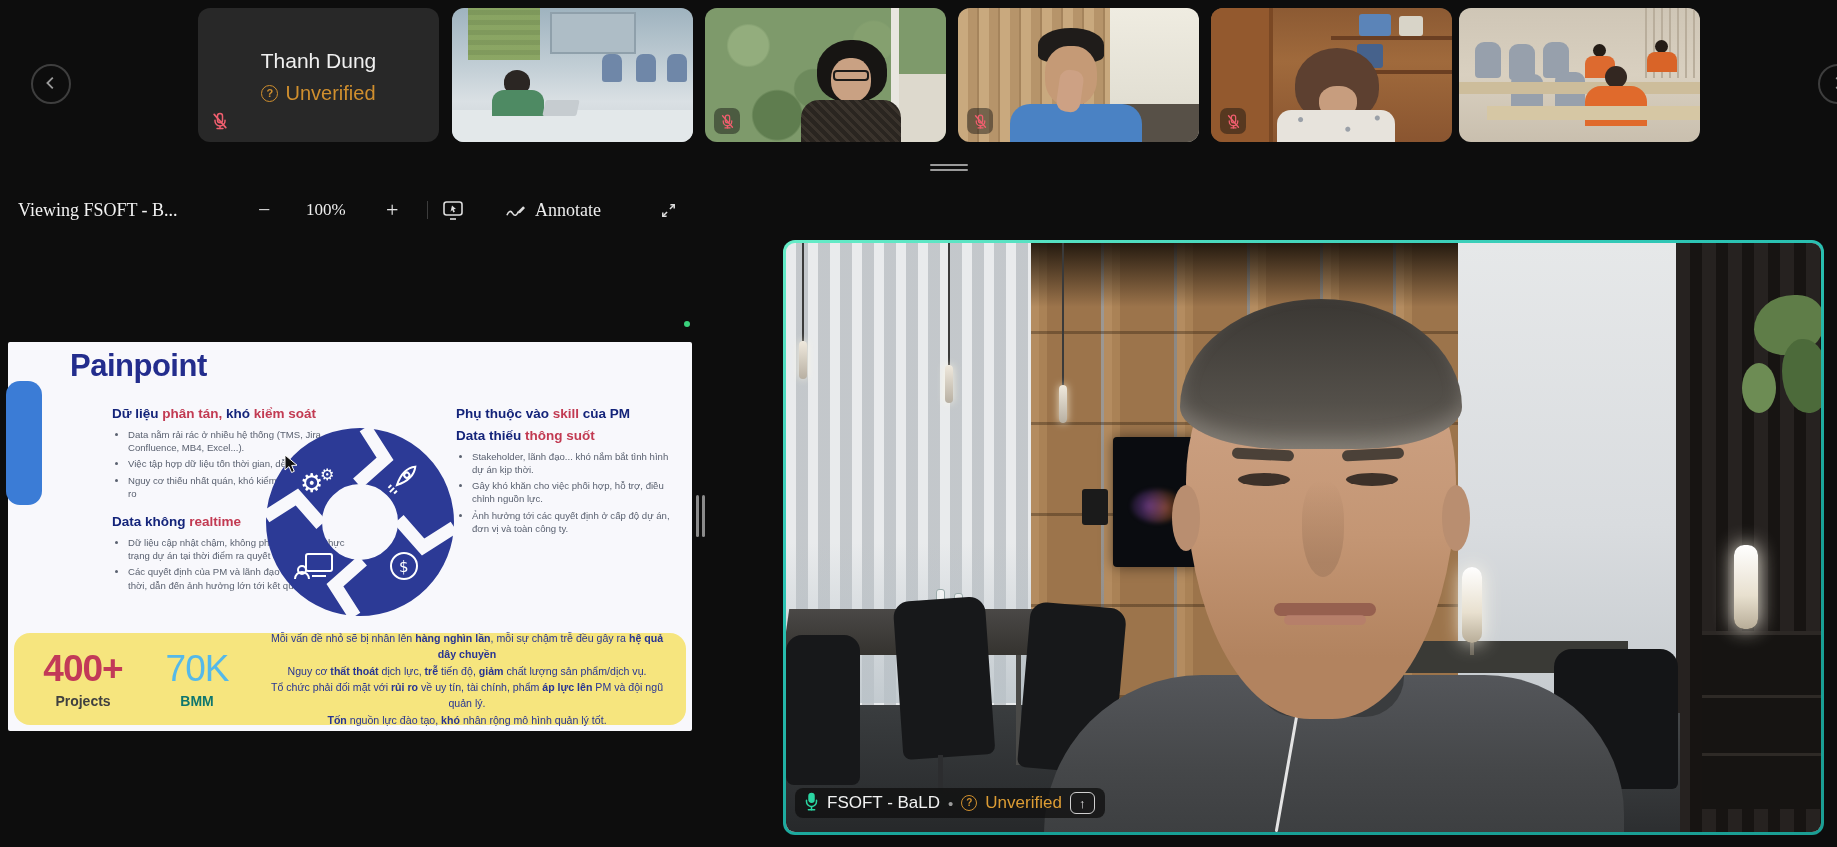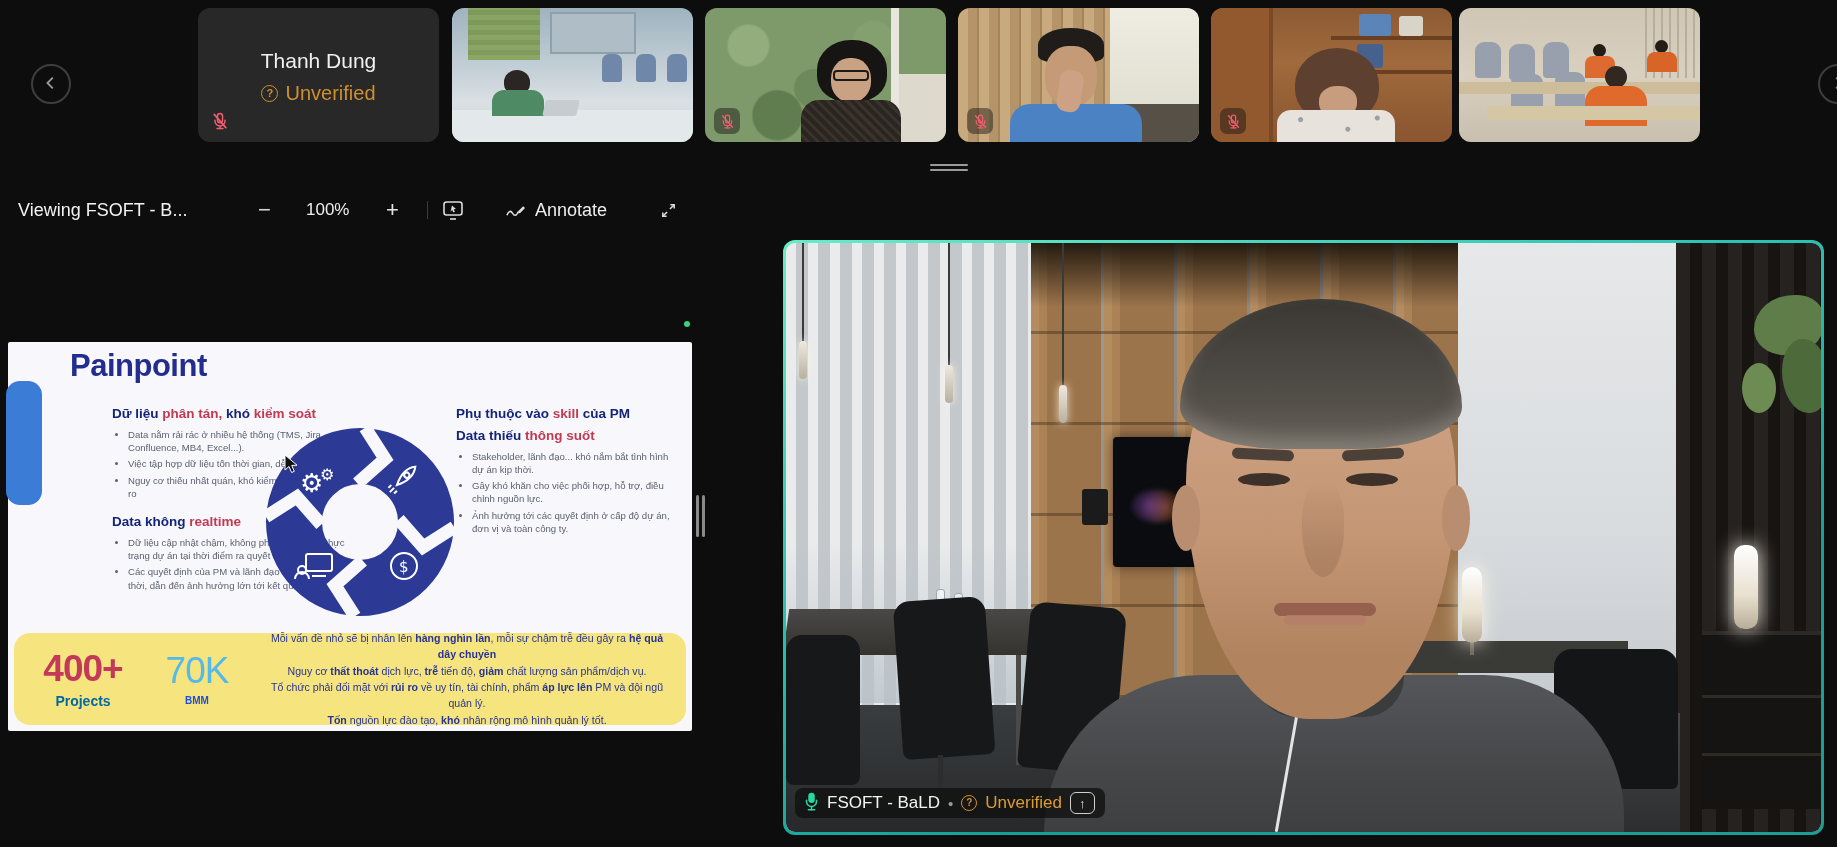--- a/index.html
+++ b/index.html
@@ -79,21 +79,21 @@
   .t6-headB{left:196px;top:32px;width:13px;height:13px;border-radius:50%;background:#241c16;}
   .t6-torsoB{left:188px;top:44px;width:30px;height:20px;border-radius:8px 8px 0 0;background:#d96428;}
   .t6-headC{left:146px;top:58px;width:22px;height:22px;border-radius:50%;background:#332721;}
   .t6-torsoC{left:126px;top:78px;width:62px;height:40px;border-radius:16px 16px 0 0;background:#e06a2c;}
 
   .strip-handle{position:absolute;left:930px;top:161px;width:38px;height:12px;cursor:row-resize;}
   .strip-handle i{display:block;height:2px;background:#9a9a9a;border-radius:2px;margin-top:3px;}
 
   
   .toolbar{position:absolute;left:0;top:192px;height:36px;width:760px;display:block;color:#ededed;}
-  .tb{position:absolute;top:0;height:36px;display:flex;align-items:center;background:transparent;border:0;color:#ededed;cursor:pointer;padding:0;font-family:Liberation Sans, sans-serif;}
+  .tb{position:absolute;top:0;height:36px;display:flex;align-items:center;background:transparent;border:0;color:#ededed;cursor:pointer;padding:0;font-family:Liberation Serif, serif;}
   .tb-title{left:18px;font-size:18px;color:#f2f2f2;cursor:default;}
   .tb-minus{left:258px;font-size:22px;color:#d6d6d6;}
   .tb-zoom{left:306px;font-size:17px;}
   .tb-plus{left:386px;font-size:22px;color:#e2e2e2;}
   .tb-div{left:427px;top:9px;width:1px;height:18px;background:#3c3c3c;position:absolute;}
   .tb-monitor{left:442px;}
   .tb-annotate{left:505px;gap:9px;font-size:18px;}
   .tb-expand{left:659px;}
   .tb svg{display:block;}
 
@@ -108,23 +108,23 @@
   .sec-h .r{color:#c23a52;}
   .sec ul{margin:0 0 14px 0;padding-left:16px;list-style:disc;color:#5a6170;}
   .sec li{font-size:9.6px;line-height:1.38;margin-bottom:3px;}
   .donut-wrap{position:absolute;left:256px;top:84px;width:192px;height:192px;}
   .cursor-arrow{position:absolute;left:284px;top:454px;}
   .green-dot{position:absolute;left:684px;top:321px;width:6px;height:6px;border-radius:50%;background:#3ad17c;}
   .banner{position:absolute;left:6px;top:291px;width:672px;height:92px;border-radius:16px;background:#f6e57e;
           display:flex;align-items:center;padding:6px 18px 6px 10px;}
   .stat{width:118px;text-align:center;flex:none;}
   .stat-v1{font-size:37px;font-weight:800;color:#c23a58;line-height:1;letter-spacing:-1px;}
-  .stat-l1{font-size:14px;font-weight:800;color:#0369a1;margin-top:6px;}
+  .stat-l1{font-size:14px;font-weight:800;color:#404040;margin-top:6px;}
   .stat-v2{font-size:37px;font-weight:400;color:#55b9e9;line-height:1;letter-spacing:-1px;}
-  .stat-l2{font-size:10px;font-weight:800;color:#1d4ed8;margin-top:6px;}
+  .stat-l2{font-size:14px;font-weight:800;color:#0f766e;margin-top:6px;}
   .stat.s2{width:110px;margin-right:14px;}
   .banner-text{flex:1;text-align:center;color:#283593;font-size:10.6px;font-weight:500;line-height:1.55;}
   .banner-text .b{font-weight:800;}
 
   .v-handle{position:absolute;left:696px;top:495px;width:12px;height:42px;cursor:col-resize;}
   .v-handle i{display:inline-block;width:3px;height:42px;background:#8a8a8a;border-radius:2px;margin-right:3px;vertical-align:top;}
 
   
   .video-frame{position:absolute;left:783px;top:240px;width:1041px;height:595px;border-radius:12px;padding:3px;
                background:linear-gradient(160deg,#66ecc7,#2cc4b4 35%,#17a096 70%,#1b9e94);}

